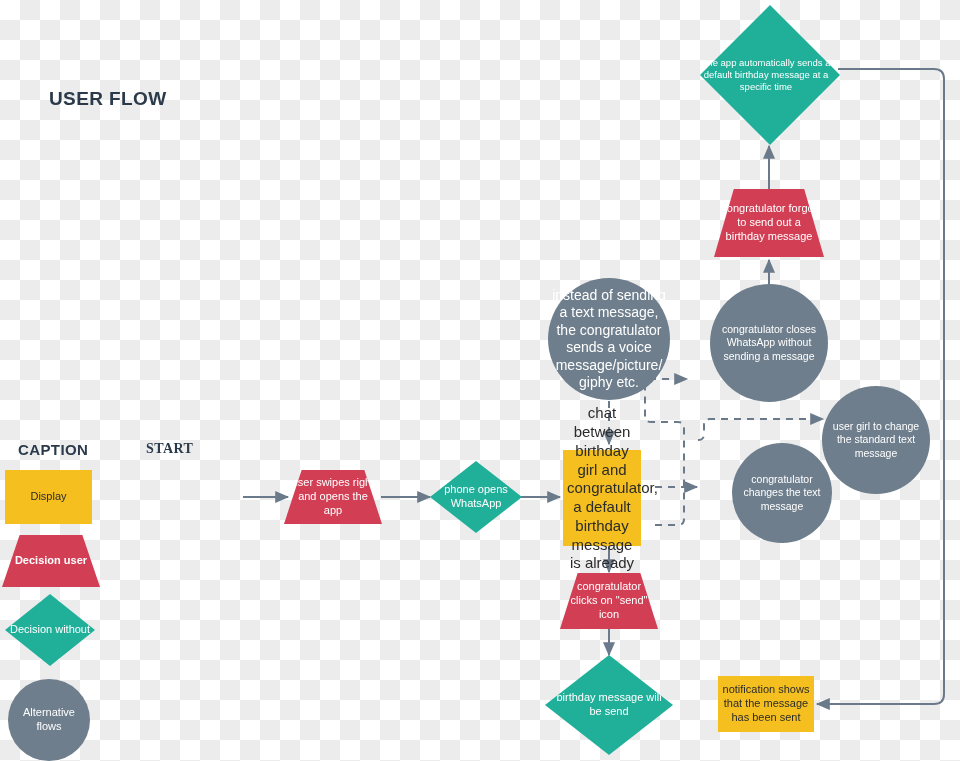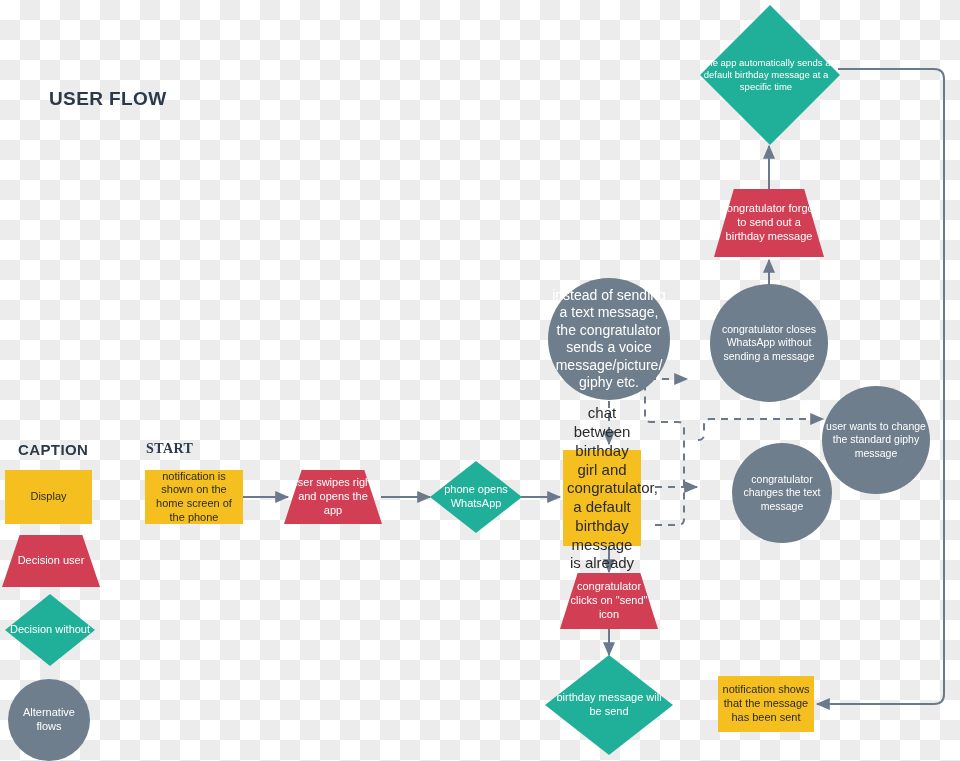--- a/index.html
+++ b/index.html
@@ -129,35 +129,32 @@
   </svg>
 
   <div class="heading" id="title-userflow">USER FLOW</div>
   <div class="heading" id="label-caption">CAPTION</div>
   <div class="heading" id="label-start">START</div>
 
   <div class="node rect" style="left:5px; top:470px; width:87px; height:54px; font-size:11px;">
     <span class="txt">Display</span>
   </div>
 
-  <div class="node trap" style="left:2px; top:535px; width:98px; height:52px; font-size:11px;">
+  <div class="node trap" style="left:2px; top:535px; width:98px; height:52px; font-size:11px;font-weight:bold;">
     <span class="txt">Decision user</span>
   </div>
 
   <div class="node diamond" style="left:5px; top:594px; width:90px; height:72px; font-size:11px;">
     <span class="txt">Decision without</span>
   </div>
 
   <div class="node circle" style="left:8px; top:679px; width:82px; height:82px; font-size:11px;">
     <span class="txt">Alternative flows</span>
   </div>
 
-  <div class="node rect" style="left:145px; top:470px; width:98px; height:54px; font-size:11px;">
-    <span class="txt">notification is shown on the home screen of the phone</span>
-  </div>
 
   <div class="node trap" style="left:284px; top:470px; width:98px; height:54px; font-size:11px;">
     <span class="txt">user swipes right and opens the app</span>
   </div>
 
   <div class="node diamond" style="left:430px; top:461px; width:92px; height:72px; font-size:11px;justify-content:center;">
     <span class="txt">phone opens WhatsApp</span>
   </div>
 
   <div class="node rect" style="left:563px; top:450px; width:78px; height:96px; font-size:15px;">
@@ -178,21 +175,21 @@
 
   <div class="node circle" style="left:548px; top:278px; width:122px; height:122px; font-size:14px;">
     <span class="txt">instead of sending a text message, the congratulator sends a voice message/picture/ giphy etc.</span>
   </div>
 
   <div class="node circle" style="left:710px; top:284px; width:118px; height:118px; font-size:10.5px;">
     <span class="txt">congratulator closes WhatsApp without sending a message</span>
   </div>
 
   <div class="node circle" style="left:822px; top:386px; width:108px; height:108px; font-size:10.5px;">
-    <span class="txt">user wants to change the standard giphy message</span>
+    <span class="txt">user girl to change the standard text message</span>
   </div>
 
   <div class="node circle" style="left:732px; top:443px; width:100px; height:100px; font-size:10.5px;">
     <span class="txt">congratulator changes the text message</span>
   </div>
 
   <div class="node trap" style="left:714px; top:189px; width:110px; height:68px; font-size:11px;">
     <span class="txt">congratulator forgot to send out a birthday message</span>
   </div>
 

